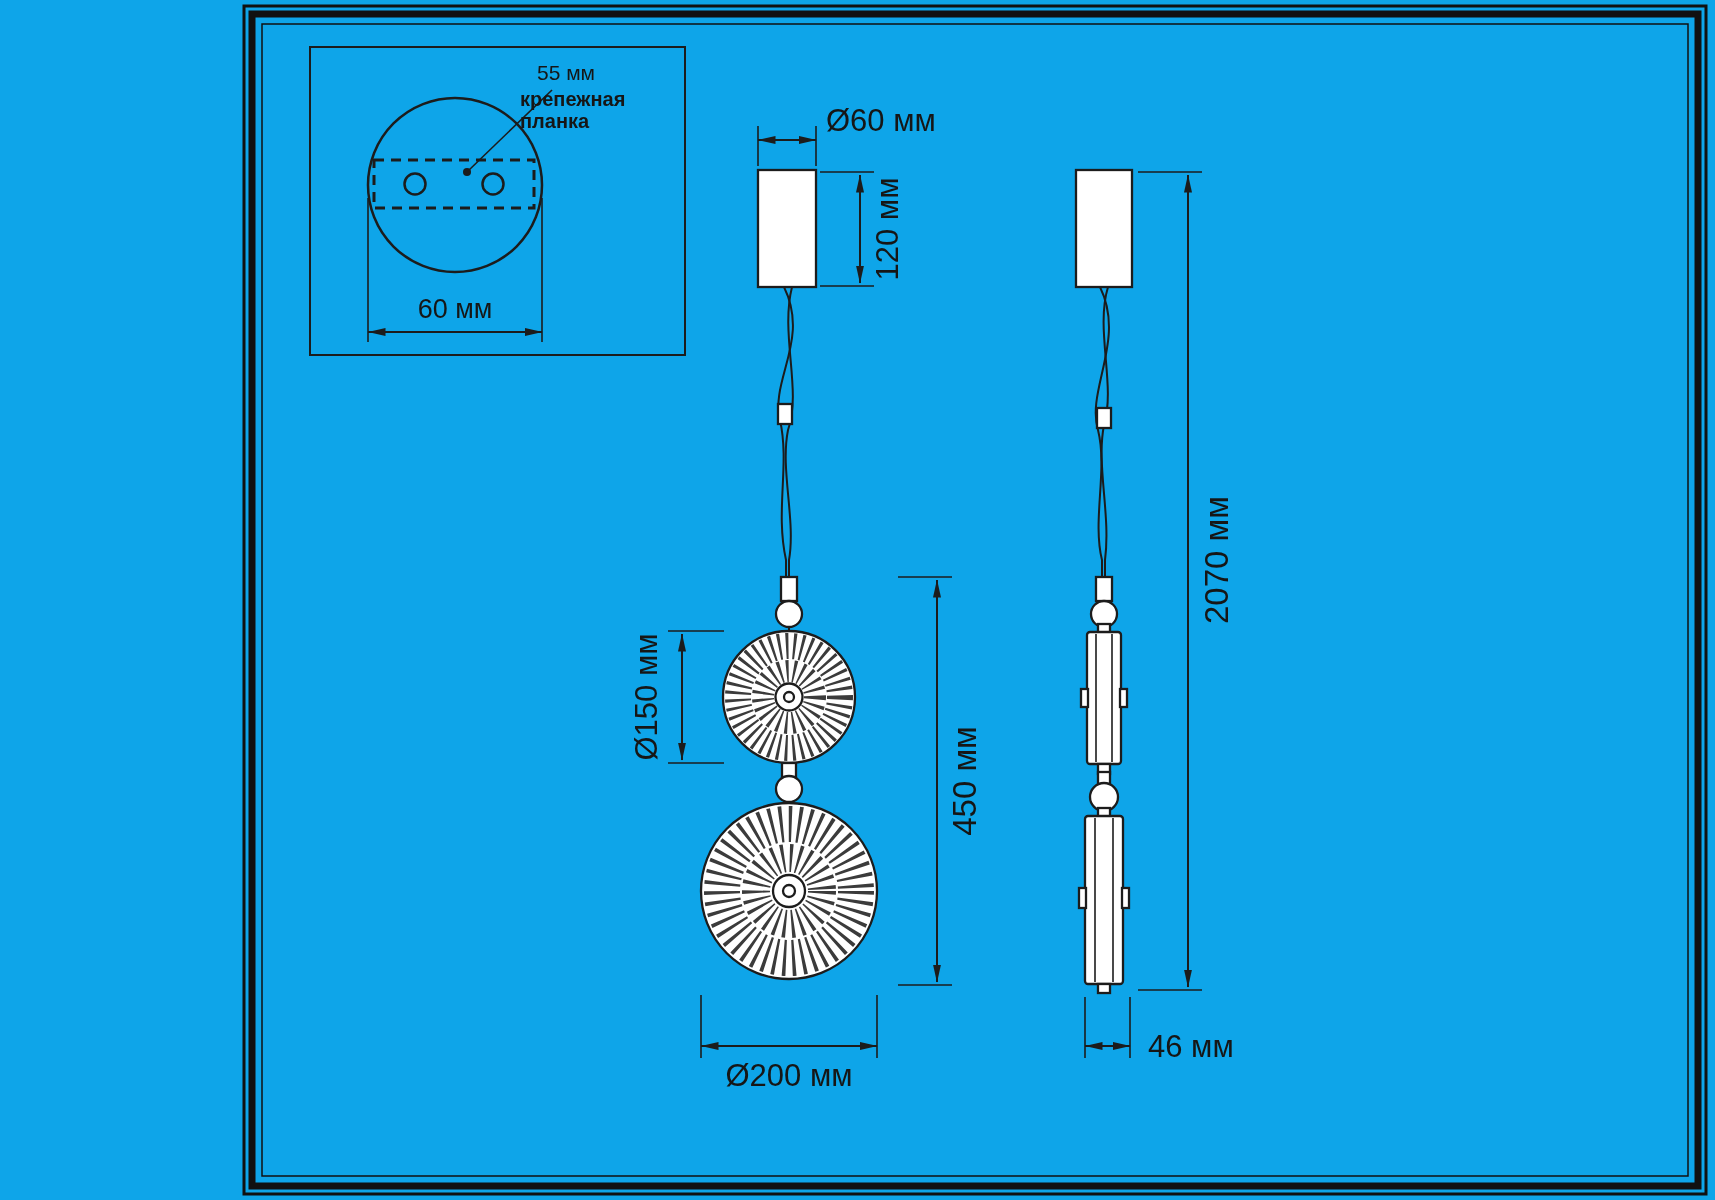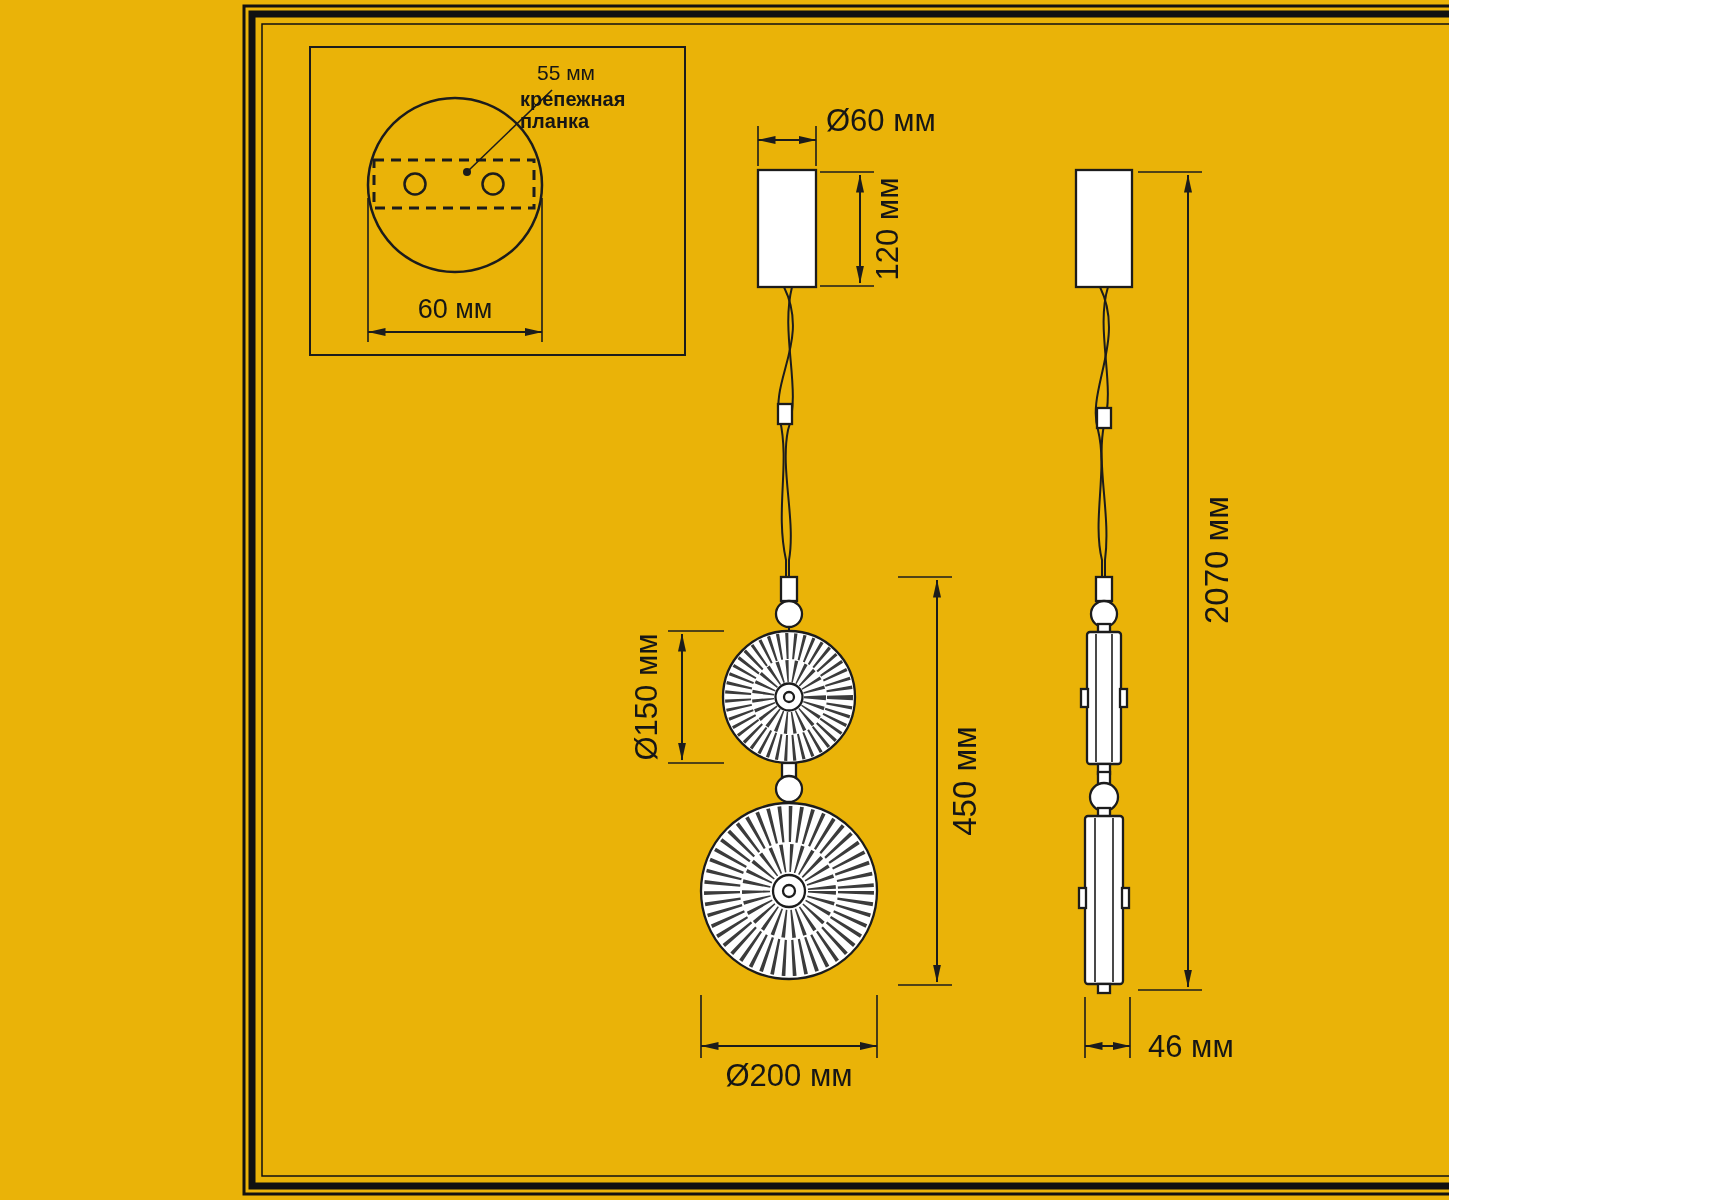--- a/index.html
+++ b/index.html
@@ -1,16 +1,16 @@
 <!DOCTYPE html>
 <html><head>
 <meta charset="utf-8">
 <style>
   html,body{margin:0;padding:0;background:#ffffff;}
-  .canvas{position:relative;width:1449px;height:1200px;background:#eab308;overflow:hidden;}
+  .canvas{position:relative;width:1715px;height:1200px;background:#0ea5e9;overflow:hidden;}
   svg{display:block;}
   svg text{fill:#161616;font-family:"Liberation Sans", sans-serif;font-weight:500;}
   .t20{font-size:20px;font-weight:700;}
   .t21{font-size:21px;}
   .t27{font-size:27px;}
   .t31{font-size:31px;}
   .t33{font-size:33px;}
   .outline{fill:none;stroke:#1c1c1c;stroke-width:2.5;stroke-linejoin:round;}
   .thin{fill:none;stroke:#1c1c1c;stroke-width:1.6;}
   .dim{fill:none;stroke:#1c1c1c;stroke-width:2;}

